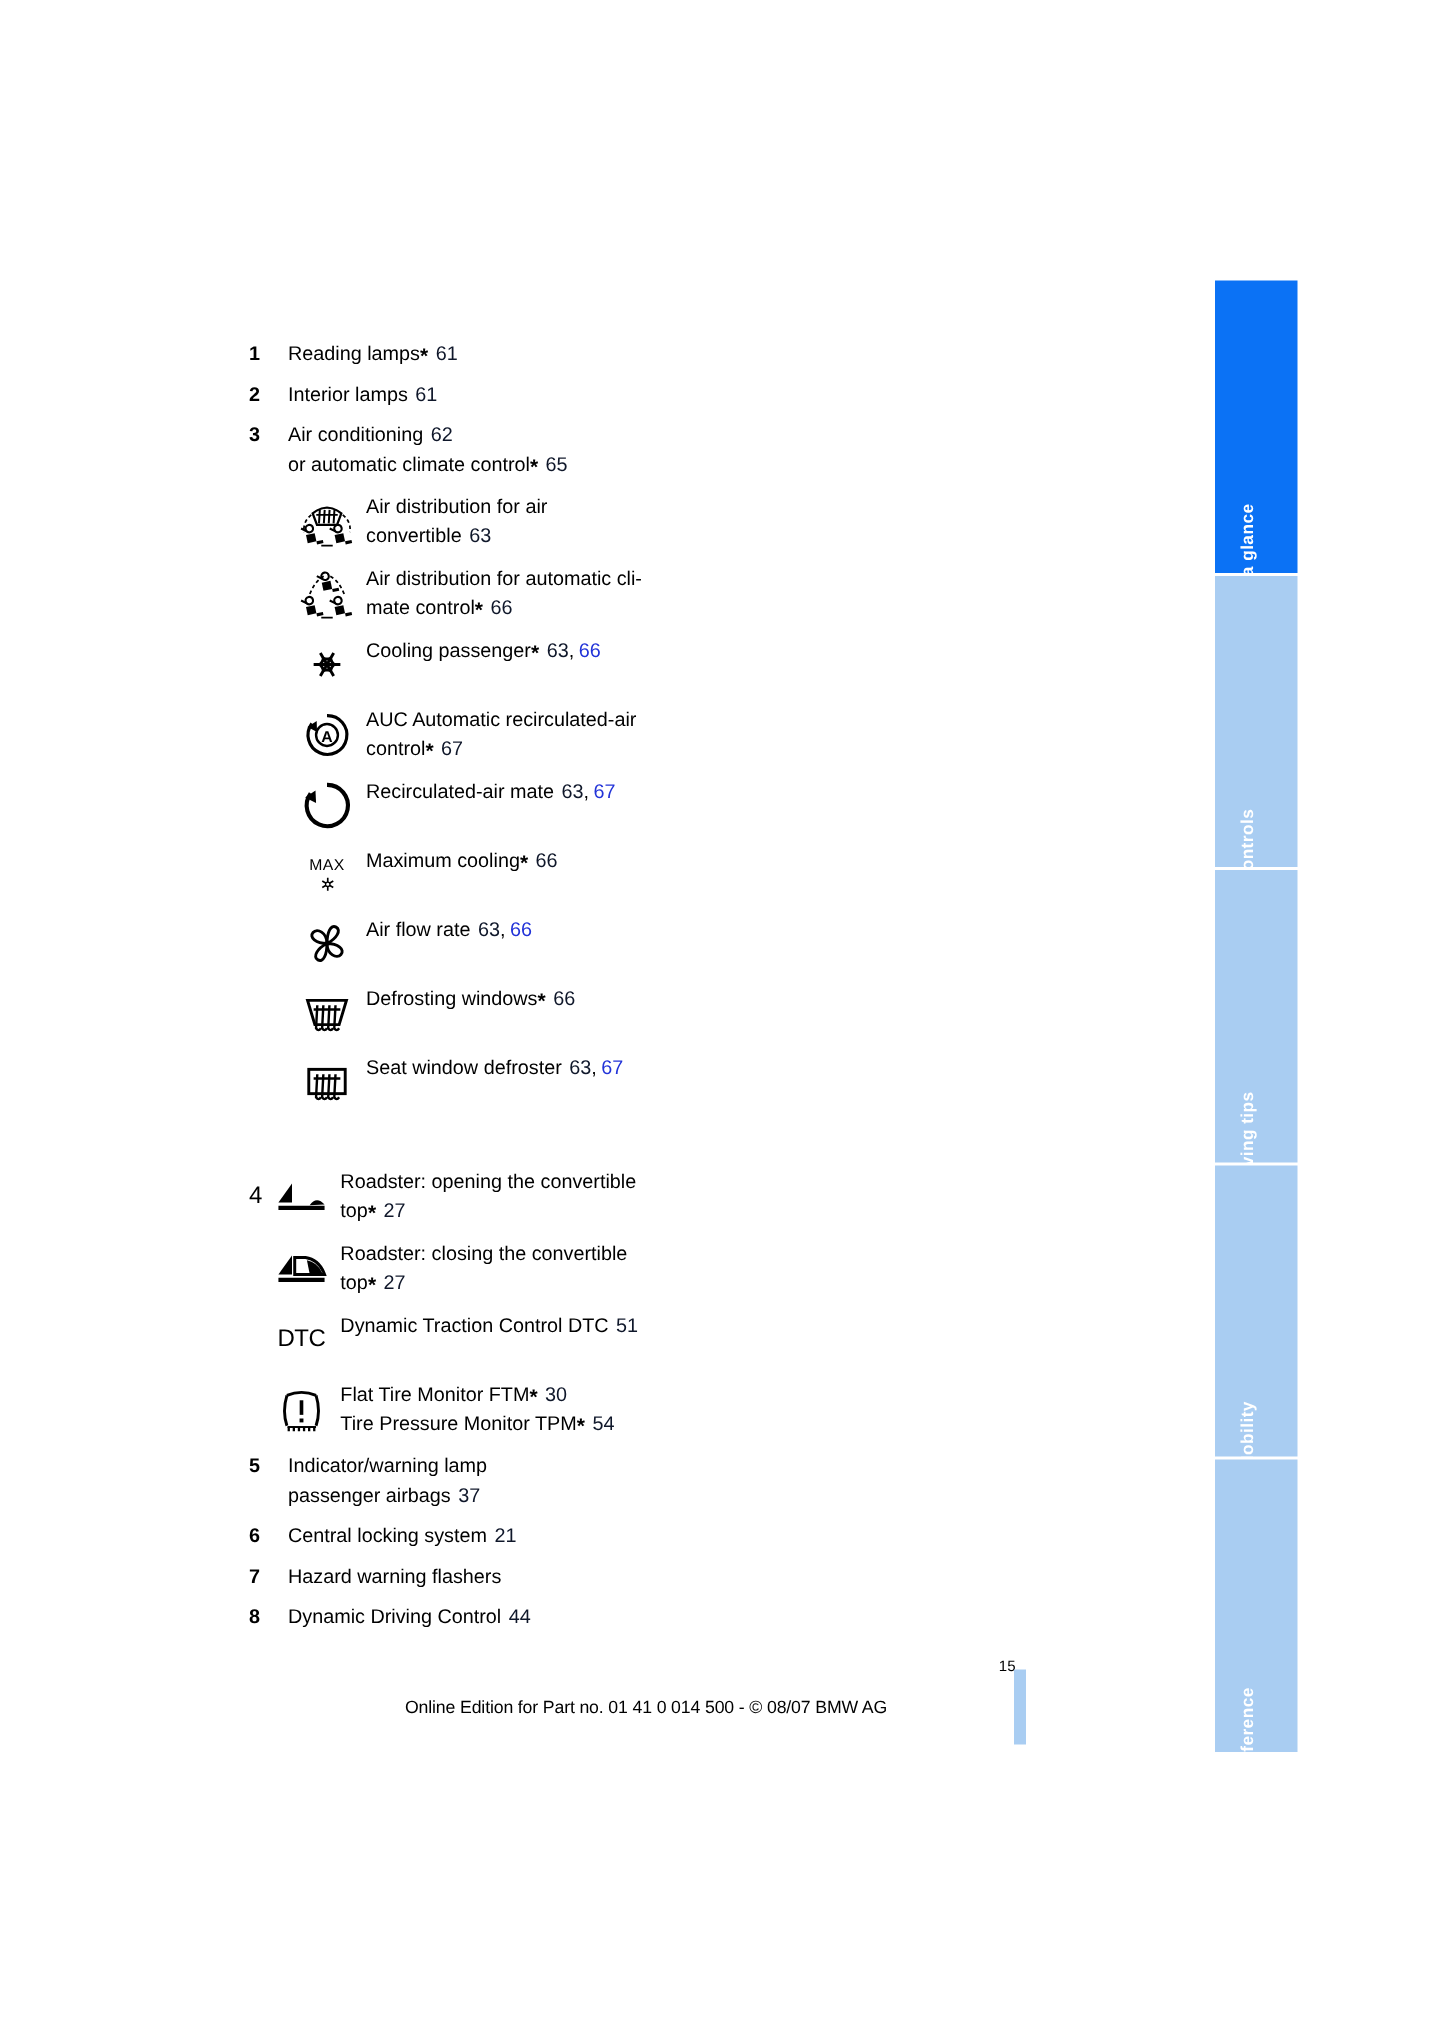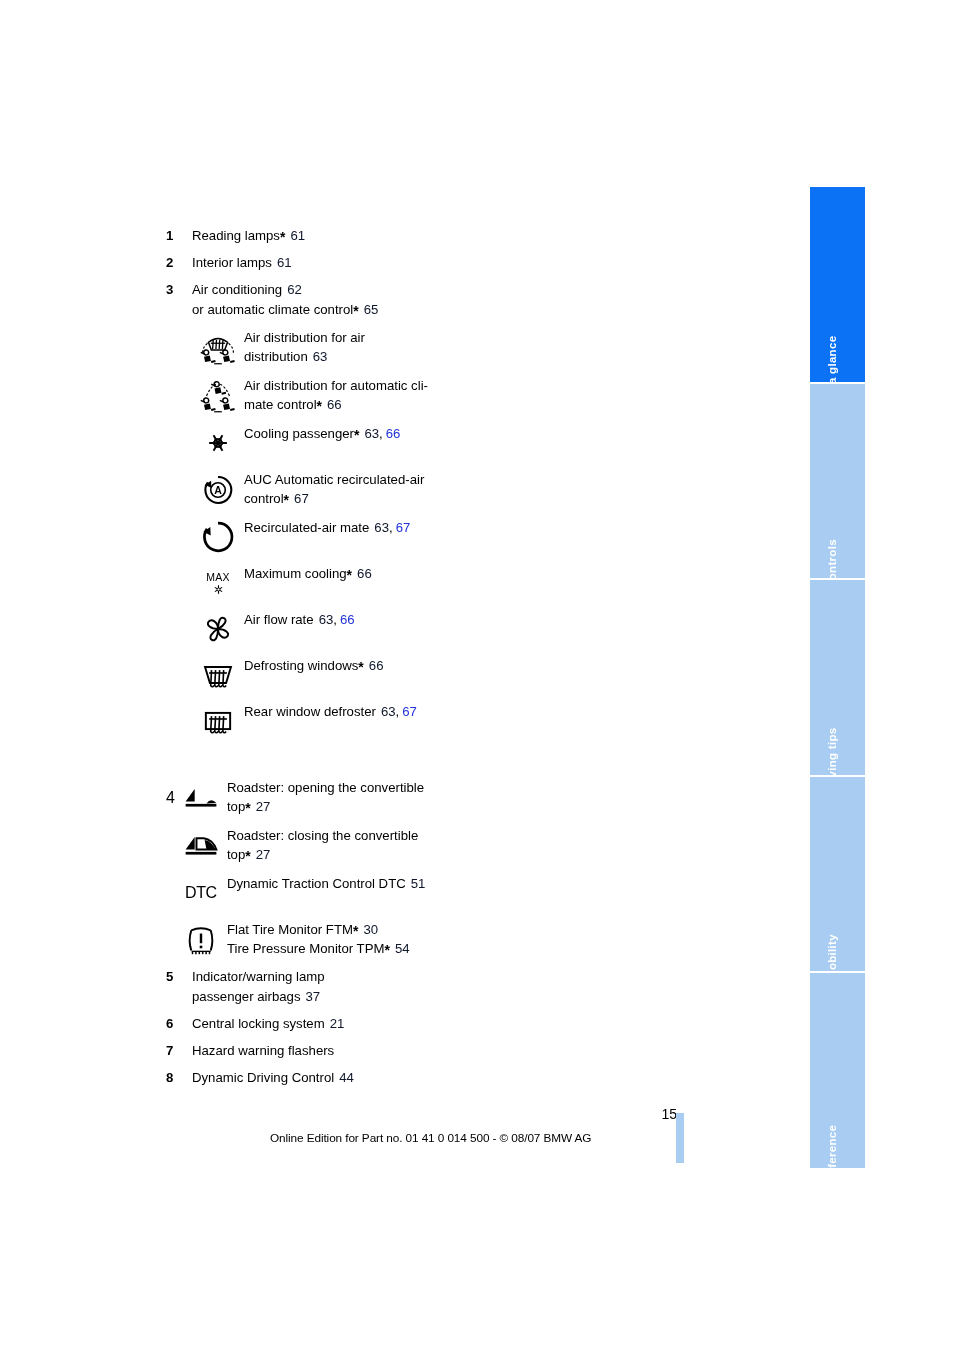--- a/index.html
+++ b/index.html
@@ -121,21 +121,21 @@
     letter-spacing: -0.4px;
   }
 
   
   #page-number {
     position: absolute;
     left: 647px;
     top: 1106px;
     width: 30px;
     text-align: right;
-    font-size: 14px;
+    font-size: 10px;
   }
   #page-marker {
     position: absolute;
     left: 676px;
     top: 1113px;
     width: 8px;
     height: 50px;
     background: #a9cdf2;
   }
   #footer-line {
@@ -205,21 +205,21 @@
             </g>
             <g transform="translate(31,33) rotate(-12)">
               <circle cx="0" cy="-6.5" r="2.6" fill="none" stroke="#000" stroke-width="1.5"></circle>
               <path d="M -3.2 -2.6 L 3.0 -2.6 L 3.0 3.2 L -3.2 3.2 Z" fill="#000"></path>
               <path d="M 3.0 3.2 L 7.6 3.2 L 7.6 5.4 L 3.0 5.4 Z" fill="#000"></path>
               <path d="M -5.6 -7.8 L -2.0 -5.0" stroke="#000" stroke-width="1.5" fill="none"></path>
             </g>
             <line x1="18" y1="38.5" x2="26" y2="38.5" stroke="#000" stroke-width="1.3"></line>
           </svg>
         </span>
-        <span class="icon-text"><span>Air distribution for air</span><br><span>distribution</span><span class="pg">63</span></span>
+        <span class="icon-text"><span>Air distribution for air</span><br><span>convertible</span><span class="pg">63</span></span>
       </div>
       <div class="icon-row tall">
         <span class="icon-cell">
           <svg width="42" height="42" viewBox="0 0 44 44" xmlns="http://www.w3.org/2000/svg">
             <g transform="translate(22,16) rotate(-12)">
               <circle cx="0" cy="-6.5" r="2.6" fill="none" stroke="#000" stroke-width="1.5"></circle>
               <path d="M -3.2 -2.6 L 3.0 -2.6 L 3.0 3.2 L -3.2 3.2 Z" fill="#000"></path>
               <path d="M 3.0 3.2 L 7.6 3.2 L 7.6 5.4 L 3.0 5.4 Z" fill="#000"></path>
               <path d="M -5.6 -7.8 L -2.0 -5.0" stroke="#000" stroke-width="1.5" fill="none"></path>
             </g>
@@ -326,21 +326,21 @@
         <span class="icon-cell">
           <svg width="34" height="34" viewBox="0 0 42 42" xmlns="http://www.w3.org/2000/svg">
             <rect x="6" y="11" width="30" height="20" fill="none" stroke="#000" stroke-width="2.4"></rect>
             <path d="M 13 15 L 12 34 q 2 3 4 0" fill="none" stroke="#000" stroke-width="2"></path>
             <path d="M 18 15 L 17 34 q 2 3 4 0" fill="none" stroke="#000" stroke-width="2"></path>
             <path d="M 23 15 L 22 34 q 2 3 4 0" fill="none" stroke="#000" stroke-width="2"></path>
             <path d="M 28 15 L 27 34 q 2 3 4 0" fill="none" stroke="#000" stroke-width="2"></path>
             <line x1="10" y1="18.5" x2="32" y2="18.5" stroke="#000" stroke-width="2"></line>
           </svg>
         </span>
-        <span class="icon-text"><span>Rear window defroster</span><span class="pg">63</span><span class="comma">,</span><span class="pg2">67</span></span>
+        <span class="icon-text"><span>Seat window defroster</span><span class="pg">63</span><span class="comma">,</span><span class="pg2">67</span></span>
       </div>
     </div>
 
   <div class="spacer-block"></div>
 
   <div id="group4">
       <div style="display:flex;align-items:flex-start">
         <span class="num" style="padding-top:12px">4</span>
         <div style="flex:1">
           <div class="icon-row tall">

